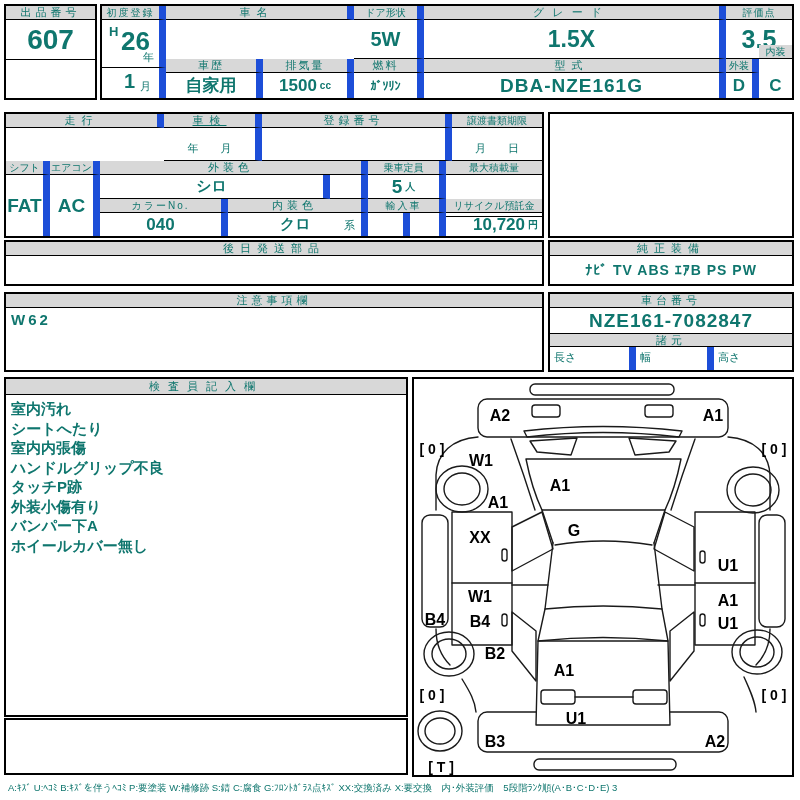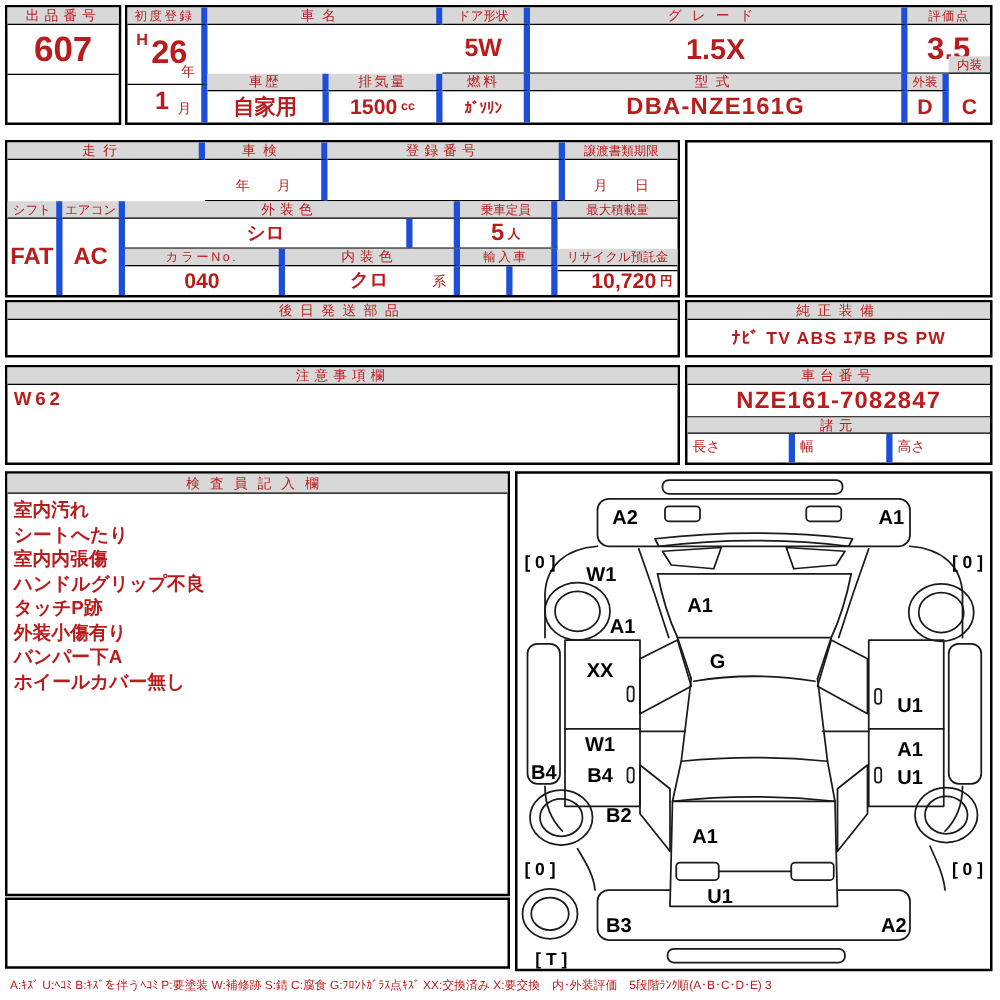--- a/index.html
+++ b/index.html
@@ -1,22 +1,22 @@
 <!DOCTYPE html>
 <html><head>
 <meta charset="utf-8">
 <style>
   html,body{margin:0;padding:0;background:#fff;}
-  .sheet{position:relative;width:800px;height:800px;background:#fff;color:#b91c1c;
+  .sheet{position:relative;width:800px;height:800px;background:#fff;color:#0f766e;
     font-family:"Liberation Sans","DejaVu Sans",sans-serif;overflow:hidden;}
   .box{position:absolute;box-sizing:border-box;border:2px solid #000;background:#fff;}
   .cell{position:absolute;box-sizing:border-box;overflow:hidden;}
   .hdr{background:#d8d8d8;font-size:11px;text-align:center;white-space:nowrap;
        display:flex;align-items:center;justify-content:center;}
-  .br{border-right:5px solid #1d4ed8}.bb{border-bottom:1px solid #000}
+  .br{border-right:7px solid #1d4ed8}.bb{border-bottom:1px solid #000}
   .ls2{letter-spacing:2px}.ls4{letter-spacing:4px}.ls6{letter-spacing:6px}.ls8{letter-spacing:8px}
   .vc{display:flex;align-items:center;justify-content:center;}
   .b{font-weight:bold;}
   .unit{font-weight:bold;font-size:10px;margin-left:3px;}
   .smalltxt{font-size:11px;}
   .legend{position:absolute;font-size:9.5px;white-space:nowrap;}
   svg text{font-family:"Liberation Sans","DejaVu Sans",sans-serif;}
 </style>
 </head>
 <body>
@@ -59,21 +59,21 @@
     <div class="cell hdr bb" style="left:624px;top:0;width:66px;height:14px;font-size:10px;letter-spacing:1px;">評価点</div>
     <div class="cell vc bb b" style="left:624px;top:14px;width:66px;height:39px;font-size:25px;">3.5</div>
     <div class="cell hdr br bb" style="left:624px;top:53px;width:33px;height:14px;font-size:10px;">外装</div>
     <div class="cell hdr bb" style="left:657px;top:39px;width:33px;height:14px;font-size:10px;">内装</div>
     <div class="cell vc br b" style="left:624px;top:67px;width:33px;height:25px;font-size:17px;">D</div>
     <div class="cell vc b" style="left:657px;top:67px;width:33px;height:25px;font-size:17px;">C</div>
   </div>
 
   <div class="box" style="left:4px;top:112px;width:540px;height:126px;">
     <div class="cell hdr br bb ls6" style="left:0;top:0;width:158px;height:14px;">走行</div>
-    <div class="cell hdr br bb ls6" style="left:158px;top:0;width:98px;height:14px;">車検</div>
+    <div class="cell hdr br bb ls6" style="left:158px;top:0;width:98px;height:14px;text-decoration:underline;">車検</div>
     <div class="cell hdr br bb ls4" style="left:256px;top:0;width:190px;height:14px;">登録番号</div>
     <div class="cell hdr bb" style="left:446px;top:0;width:90px;height:14px;font-size:10px;">譲渡書類期限</div>
     <div class="cell vc br bb smalltxt" style="left:158px;top:14px;width:98px;height:33px;align-items:flex-end;padding-bottom:4px;">年　　月</div>
     <div class="cell br bb" style="left:256px;top:14px;width:190px;height:33px;"></div>
     <div class="cell vc bb smalltxt" style="left:446px;top:14px;width:90px;height:33px;align-items:flex-end;padding-bottom:4px;">月　　日</div>
     <div class="cell hdr br bb" style="left:0;top:47px;width:44px;height:14px;font-size:10px;">シフト</div>
     <div class="cell hdr br bb" style="left:44px;top:47px;width:50px;height:14px;font-size:10px;">エアコン</div>
     <div class="cell hdr br bb ls4" style="left:94px;top:47px;width:268px;height:14px;">外装色</div>
     <div class="cell hdr br bb" style="left:362px;top:47px;width:78px;height:14px;font-size:10px;">乗車定員</div>
     <div class="cell hdr bb" style="left:440px;top:47px;width:96px;height:14px;font-size:10px;">最大積載量</div>

